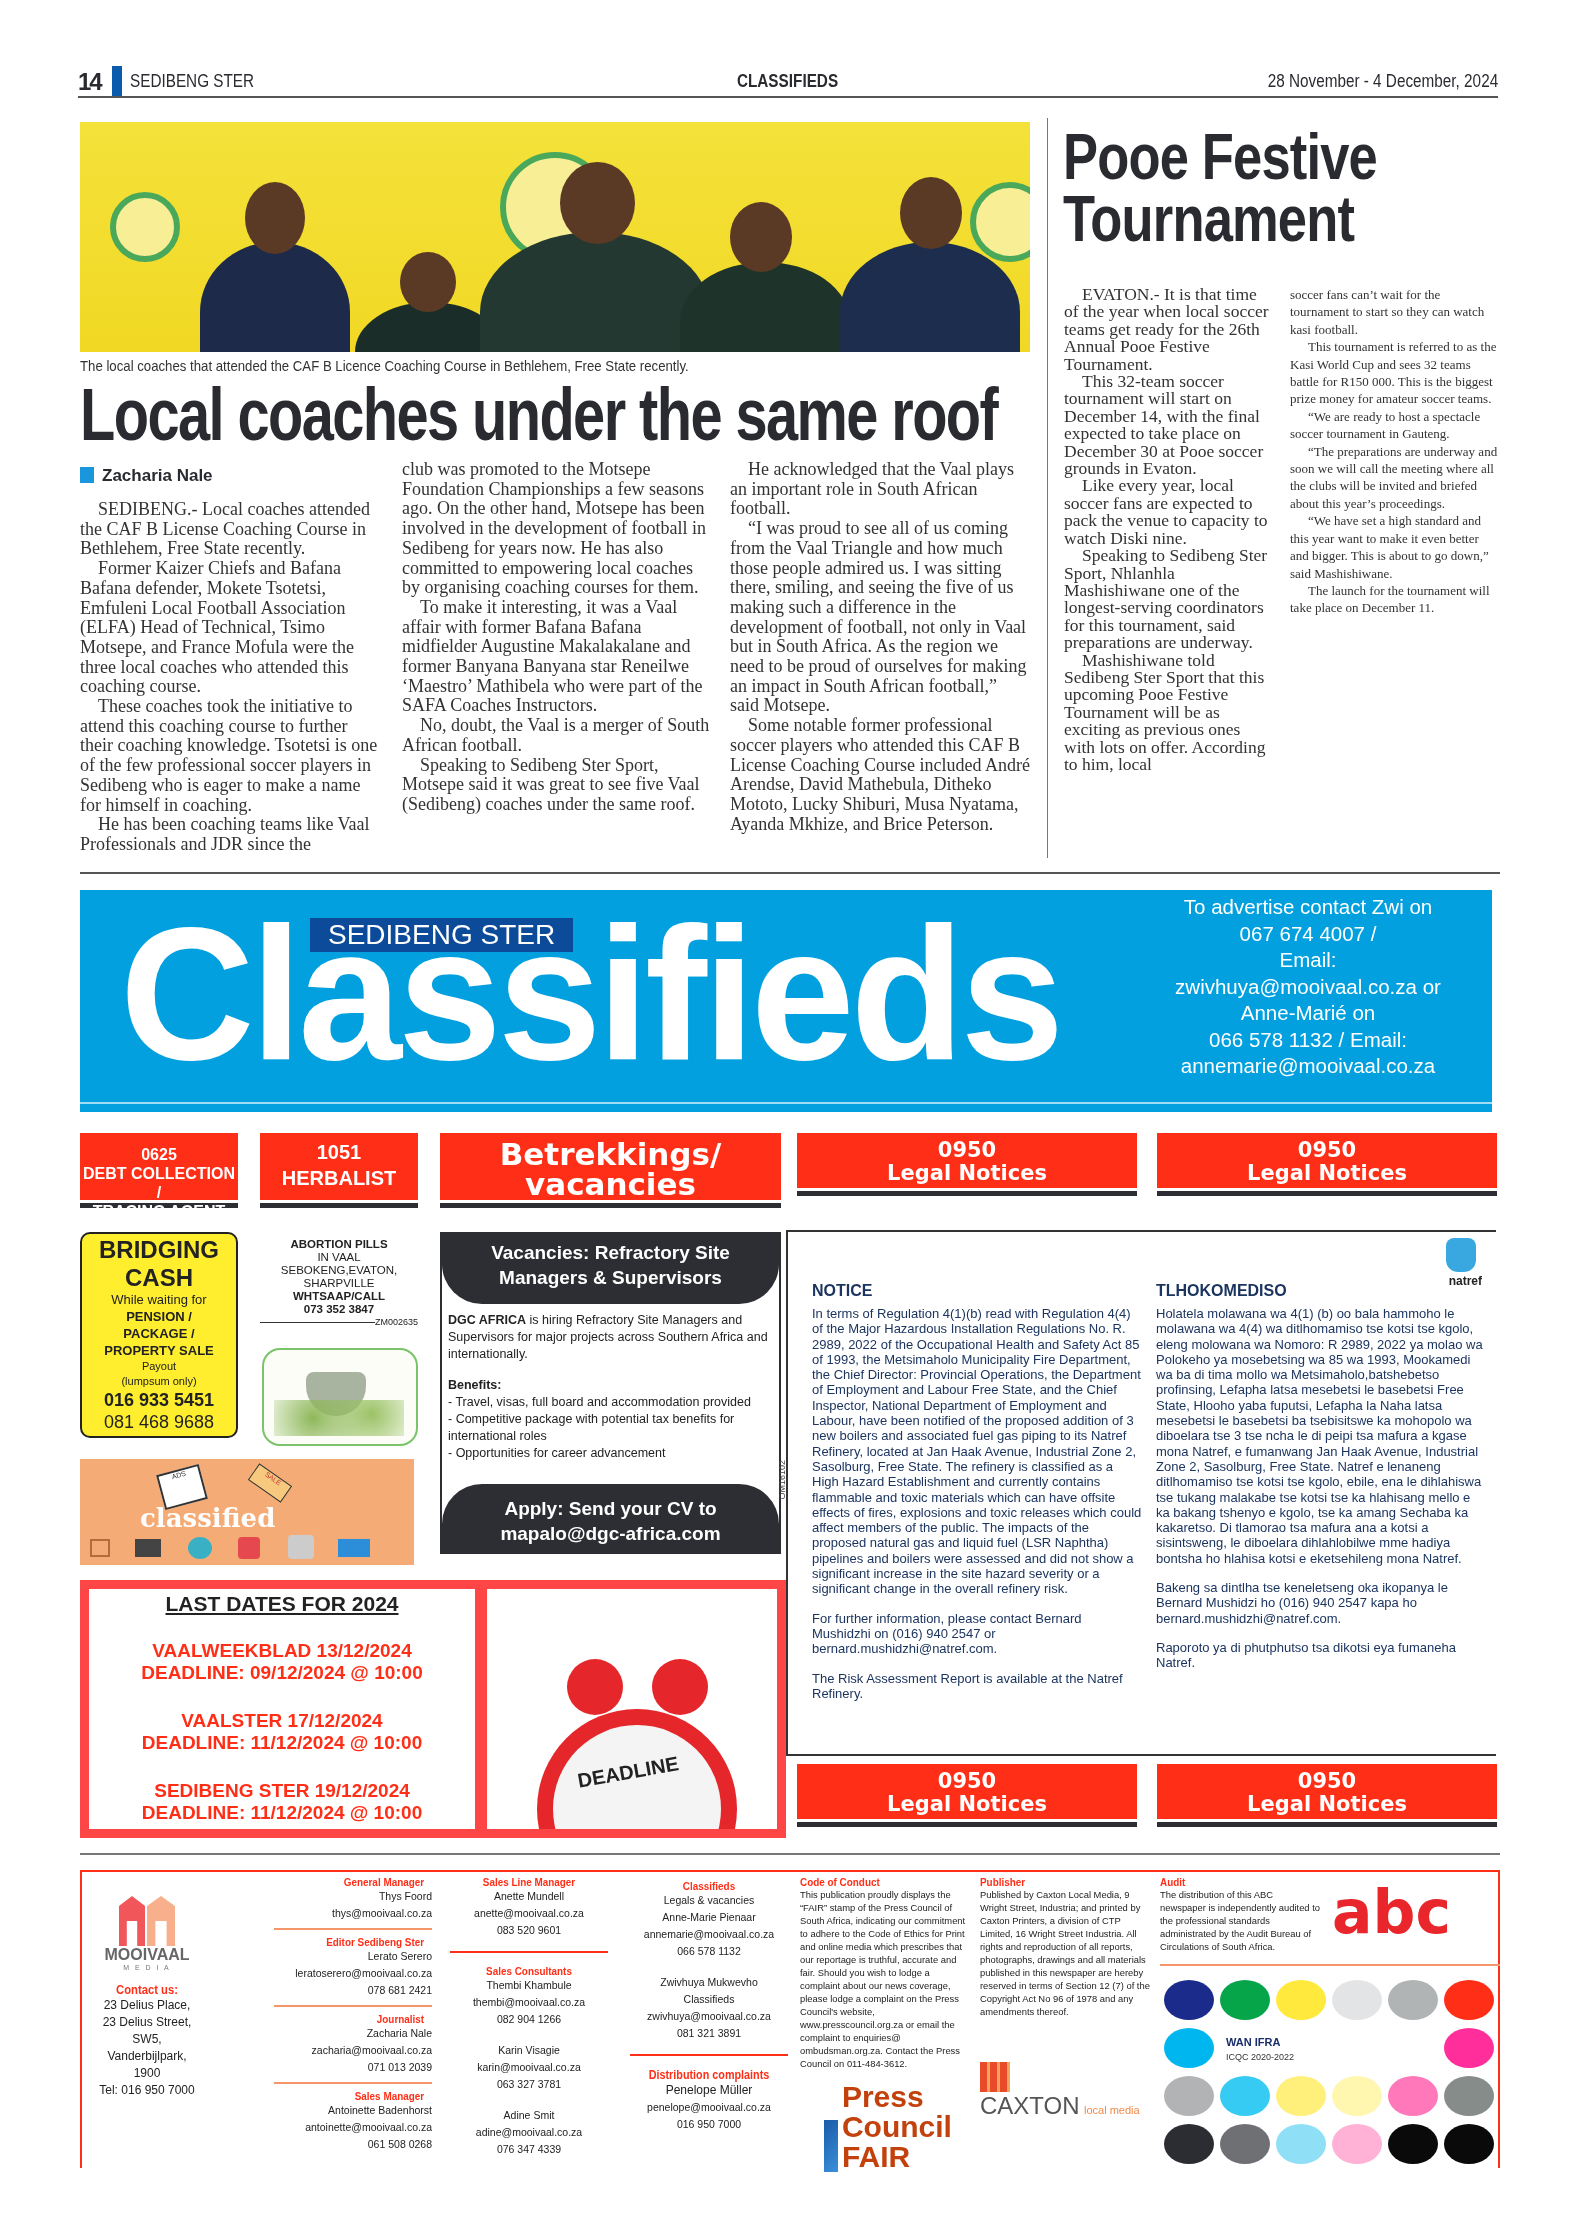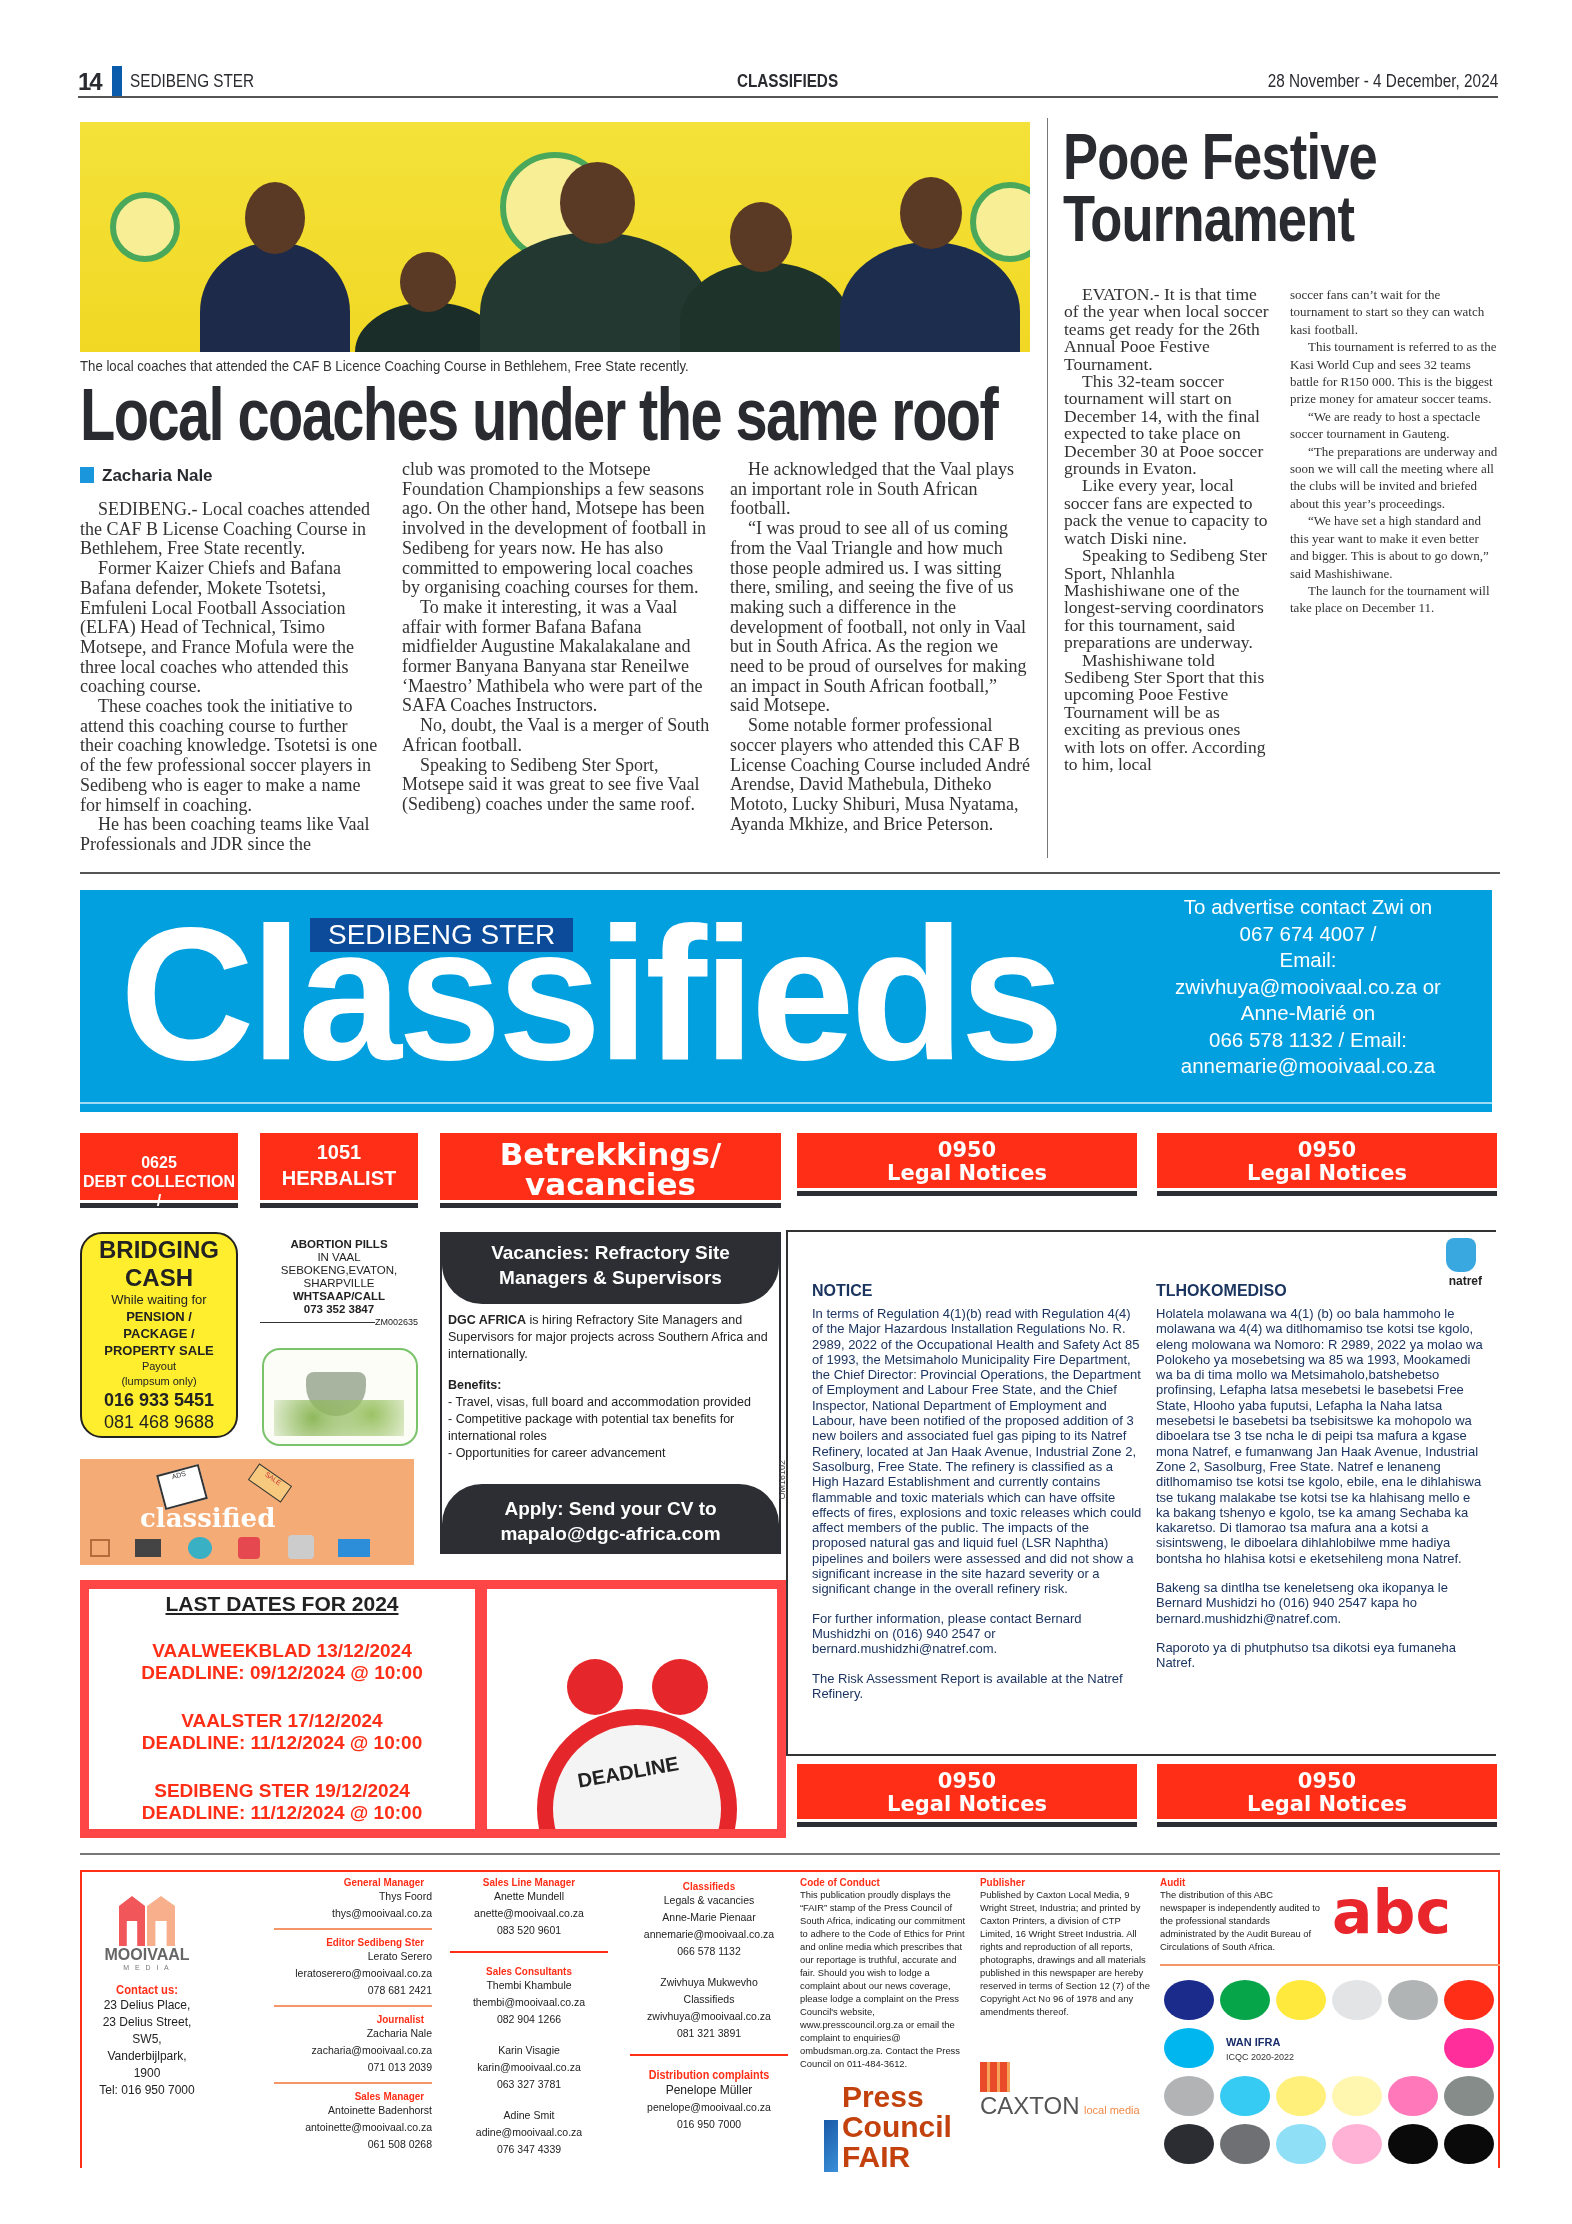--- a/index.html
+++ b/index.html
@@ -31,21 +31,21 @@
 #pooe-title{left:1063px;top:126px;font-size:64px;font-weight:bold;line-height:62px;transform:scaleX(.82);transform-origin:left;letter-spacing:-1px}
 
 #banner{left:80px;top:890px;width:1412px;height:222px;background:#02a0df}
 #banner .big{position:absolute;left:40px;top:-6px;font-size:190px;font-weight:bold;color:#fff;letter-spacing:-4px;transform:scaleX(.98);transform-origin:left;font-family:"Liberation Sans",sans-serif}
 #banner .tag{position:absolute;left:230px;top:28px;background:#0c4a9a;color:#fff;font-size:28px;padding:1px 18px}
 #banner .contact{position:absolute;right:14px;top:4px;width:340px;text-align:center;color:#fff;font-size:20.5px;line-height:26.5px}
 #banner .stripe{position:absolute;left:0;bottom:8px;width:100%;height:2px;background:#9fdcf6}
 
 .redhdr{background:#ff2e17;color:#fff;text-align:center;font-weight:bold;border-bottom:3px solid #fff;box-shadow:0 5px 0 #2d2e33}
 
-#bridging{left:80px;top:1232px;width:158px;height:206px;background:#ffee2e;border:2px solid #222;border-radius:22px;text-align:center;color:#222}
+#bridging{left:80px;top:1232px;width:158px;height:206px;background:#ffee2e;border:2px solid #222;border-radius:10px;text-align:center;color:#222}
 
 #vac{left:440px;top:1232px;width:341px;height:322px;border:2px solid #2d2e33}
 #vac .top{background:#2d2e33;color:#fff;text-align:center;font-weight:bold;font-size:19px;line-height:25px;padding:6px 4px 14px;border-radius:0 0 40px 40px}
 #vac .bot{position:absolute;bottom:0;left:0;width:100%;background:#2d2e33;color:#fff;text-align:center;font-weight:bold;font-size:19px;line-height:25px;padding:12px 4px 6px;border-radius:40px 40px 0 0}
 
 #notice{left:786px;top:1230px;width:710px;height:526px;border:2px solid #333;border-right:none}
 .ntxt{font-size:13px;line-height:15.3px;color:#1c3560}
 .ntitle{font-size:16px;font-weight:bold;color:#1c3560;margin-bottom:6px}
 
 #lastdates{left:80px;top:1580px;width:706px;height:258px;background:#ff4646;padding:8px}
@@ -141,21 +141,21 @@
     <div>067 674 4007 /</div>
     <div>Email:</div>
     <div>zwivhuya@mooivaal.co.za or</div>
     <div>Anne-Marié on</div>
     <div>066 578 1132 / Email:</div>
     <div>annemarie@mooivaal.co.za</div>
   </div>
   <div class="stripe"></div>
 </div>
 
-<div class="abs redhdr cond" style="left:80px;top:1133px;width:158px;height:70px;font-size:16px;line-height:19px;padding-top:20px;transform-origin:left">
+<div class="abs redhdr cond" style="left:80px;top:1133px;width:158px;height:70px;font-size:16px;line-height:19px;padding-top:12px;transform-origin:left">
   <div>0625</div>
   <div>DEBT COLLECTION /</div>
   <div>TRACING AGENT</div>
 </div>
 <div class="abs redhdr" style="left:260px;top:1133px;width:158px;height:70px;font-size:20px;line-height:26px;padding-top:6px">
   <div>1051</div>
   <div>HERBALIST</div>
 </div>
 <div class="abs redhdr" style="left:440px;top:1133px;width:341px;height:70px;font-size:31px;line-height:30px;padding-top:6px;font-family:'DejaVu Sans',sans-serif">
   <div>Betrekkings/</div>

